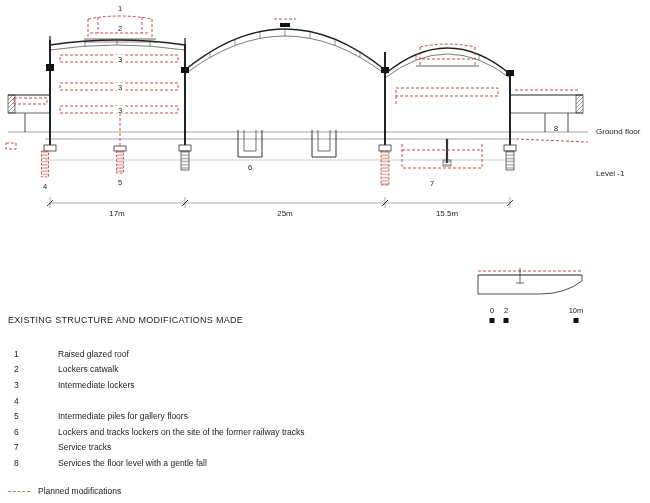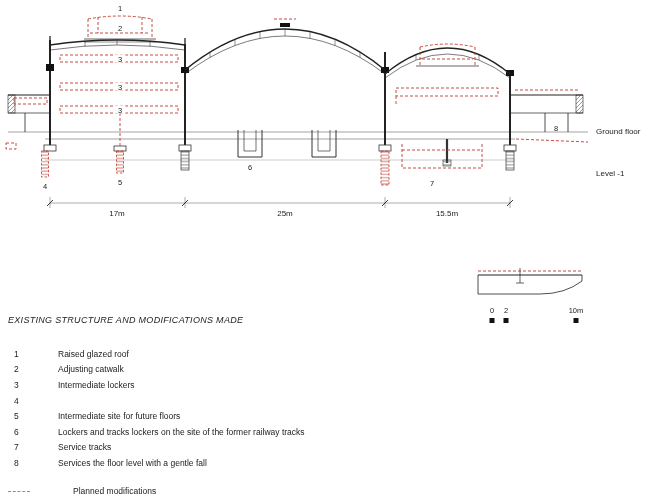--- a/index.html
+++ b/index.html
@@ -7,32 +7,32 @@
     width: 650px; height: 503px;
     background: #ffffff;
     font-family: "Liberation Sans", sans-serif;
     position: relative;
     overflow: hidden;
     color: #222;
   }
   svg.drawing { position: absolute; top: 0; left: 0; }
   .heading {
     position: absolute; left: 8px; top: 315px;
-    font-size: 9px; letter-spacing: 0.3px; color: #222; font-style: italic;
+    font-size: 9px; letter-spacing: 0.3px; color: #222;
   }
   .legend { position: absolute; left: 8px; top: 346px; }
   .legend-row {
     display: flex; align-items: center;
     height: 15.6px; font-size: 8.5px; color: #222;
   }
   .legend-row .num { width: 30px; padding-left: 6px; box-sizing: border-box; }
   .legend-row .lbl { flex: 1; padding-left: 20px; }
   .planned {
     position: absolute; left: 8px; top: 486px;
-    display: flex; align-items: center; font-size: 8.5px; color: #222; gap: 35px;
+    display: flex; align-items: center; font-size: 8.5px; color: #222;
   }
   .dash-swatch {
     width: 22px; height: 0;
     border-top: 1px dashed #c47a6a;
     margin-right: 8px; display: inline-block;
   }
 </style>
 </head>
 <body>
 
@@ -252,32 +252,32 @@
 
 <div class="heading">EXISTING STRUCTURE AND MODIFICATIONS MADE</div>
 
 <div class="legend">
   <div class="legend-row">
     <span class="num">1</span>
     <span class="lbl">Raised glazed roof</span>
   </div>
   <div class="legend-row">
     <span class="num">2</span>
-    <span class="lbl">Adjusting catwalk</span>
+    <span class="lbl">Lockers catwalk</span>
   </div>
   <div class="legend-row">
     <span class="num">3</span>
     <span class="lbl">Intermediate lockers</span>
   </div>
   <div class="legend-row">
     <span class="num">4</span>
   </div>
   <div class="legend-row">
     <span class="num">5</span>
-    <span class="lbl">Intermediate site for future floors</span>
+    <span class="lbl">Intermediate piles for gallery floors</span>
   </div>
   <div class="legend-row">
     <span class="num">6</span>
     <span class="lbl">Lockers and tracks lockers on the site of the former railway tracks</span>
   </div>
   <div class="legend-row">
     <span class="num">7</span>
     <span class="lbl">Service tracks</span>
   </div>
   <div class="legend-row">

